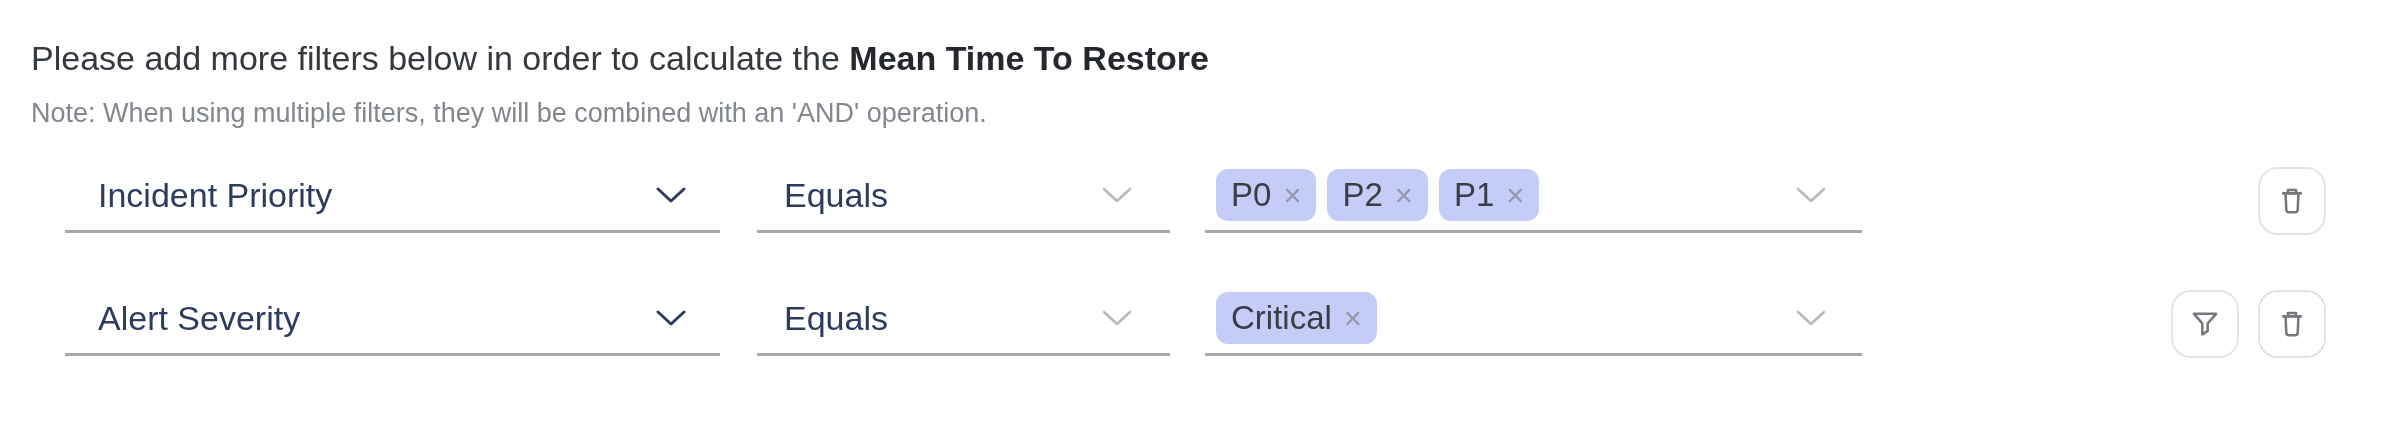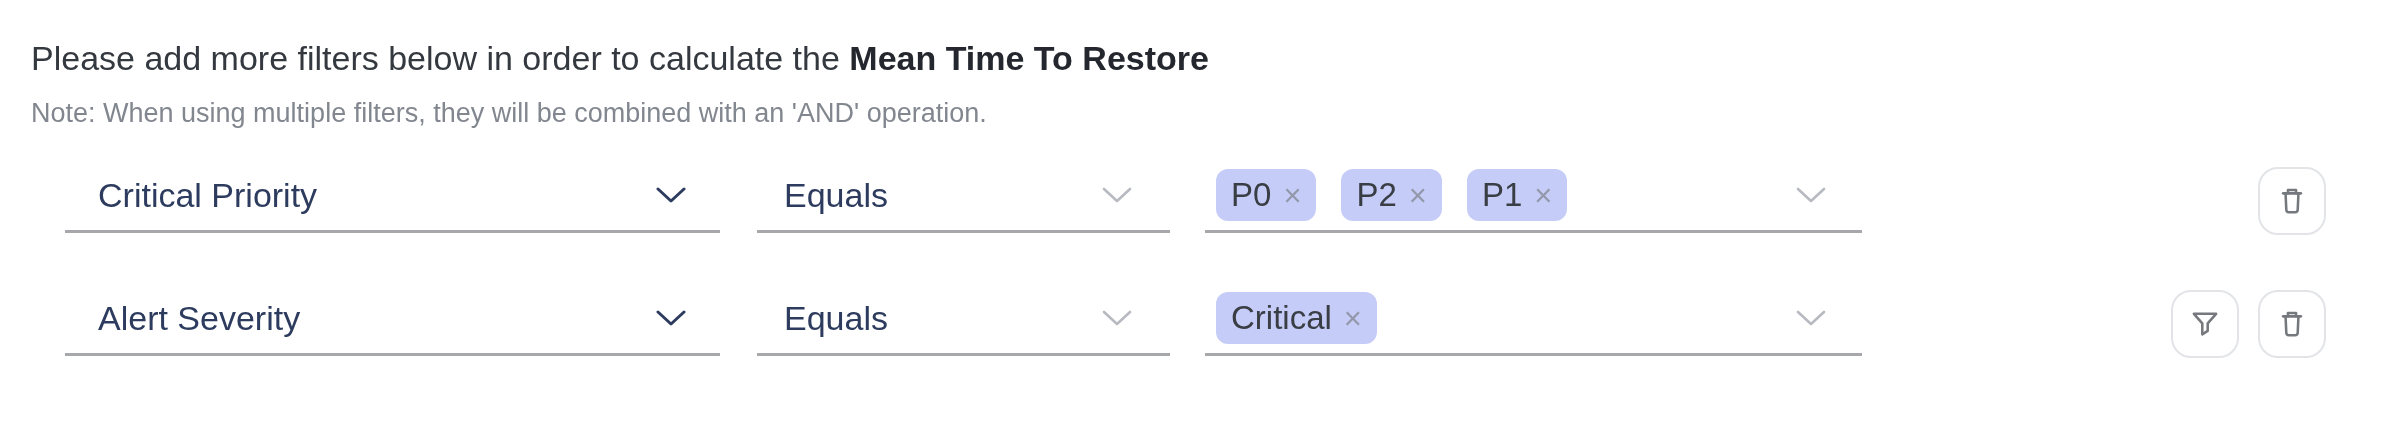--- a/index.html
+++ b/index.html
@@ -26,21 +26,21 @@
 
   .chevron{margin-left:auto;display:flex;align-items:center;}
   .sel-field .chevron{margin-right:34px;}
   .sel-op .chevron{margin-right:38px;}
   .sel-val .chevron{margin-right:36px;}
   .chevron svg{display:block;}
   .chev-dark{stroke:#2d3b5e;stroke-width:3;}
   .chev-gray{stroke:#b7bac0;stroke-width:2.6;}
 
   
-  .chips{display:flex;align-items:flex-end;gap:25px;margin-left:11px;}
+  .chips{display:flex;align-items:flex-end;gap:11px;margin-left:11px;}
   .chip{display:flex;align-items:center;height:52px;padding:0 15px;background:#c6ccf8;border-radius:12px;}
   .chip-label{font-size:33px;color:#393d44;white-space:nowrap;}
   .chip-x{margin-left:12px;font-size:31px;color:#9298a9;cursor:pointer;line-height:1;}
 
   
   .icon-btn{position:absolute;top:7px;width:68px;height:68px;box-sizing:border-box;border:2px solid #e2e4e7;border-radius:20px;background:#ffffff;display:flex;align-items:center;justify-content:center;cursor:pointer;padding:0;}
   .btn-del-1{left:2258px;}
   .btn-funnel{left:2171px;}
   .btn-del-2{left:2258px;}
   .icon-btn svg{display:block;stroke:#75797e;fill:none;stroke-width:1.7;stroke-linecap:round;stroke-linejoin:round;}
@@ -50,21 +50,21 @@
 
 <div class="page">
 
   <div class="instructions"><span>Please add more filters below in order to calculate the </span><span class="metric">Mean Time To Restore</span></div>
 
   <div class="note">Note: When using multiple filters, they will be combined with an 'AND' operation.</div>
 
   <div class="filter-row row-1">
 
     <div class="select sel-field">
-      <span class="sel-label">Critical Priority</span>
+      <span class="sel-label">Incident Priority</span>
       <span class="chevron">
         <svg width="30" height="18" viewBox="0 0 30 18">
             <polyline class="chev-dark" points="2,3 15,15 28,3" fill="none" stroke-linecap="round" stroke-linejoin="round"></polyline>
           </svg>
       </span>
     </div>
 
     <div class="select sel-op">
       <span class="sel-label">Equals</span>
       <span class="chevron">

